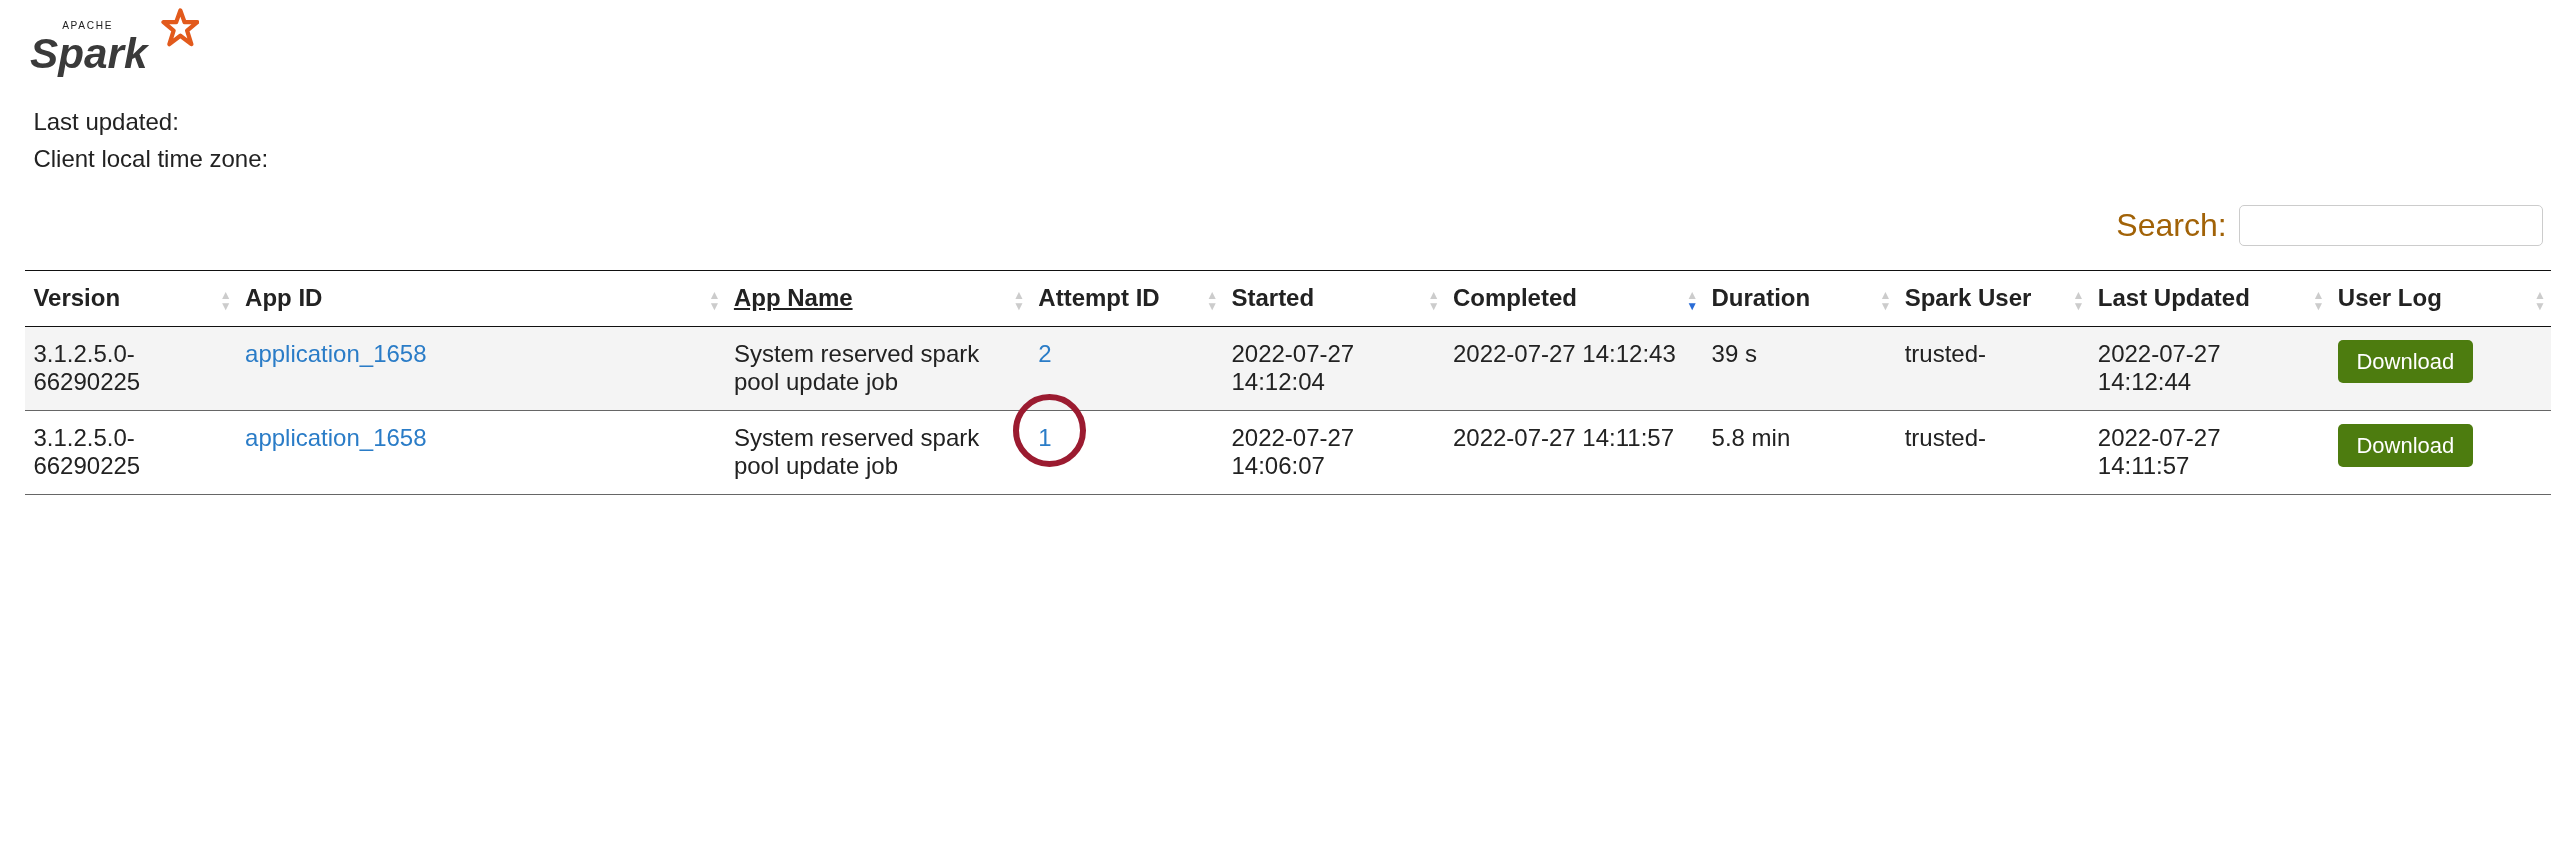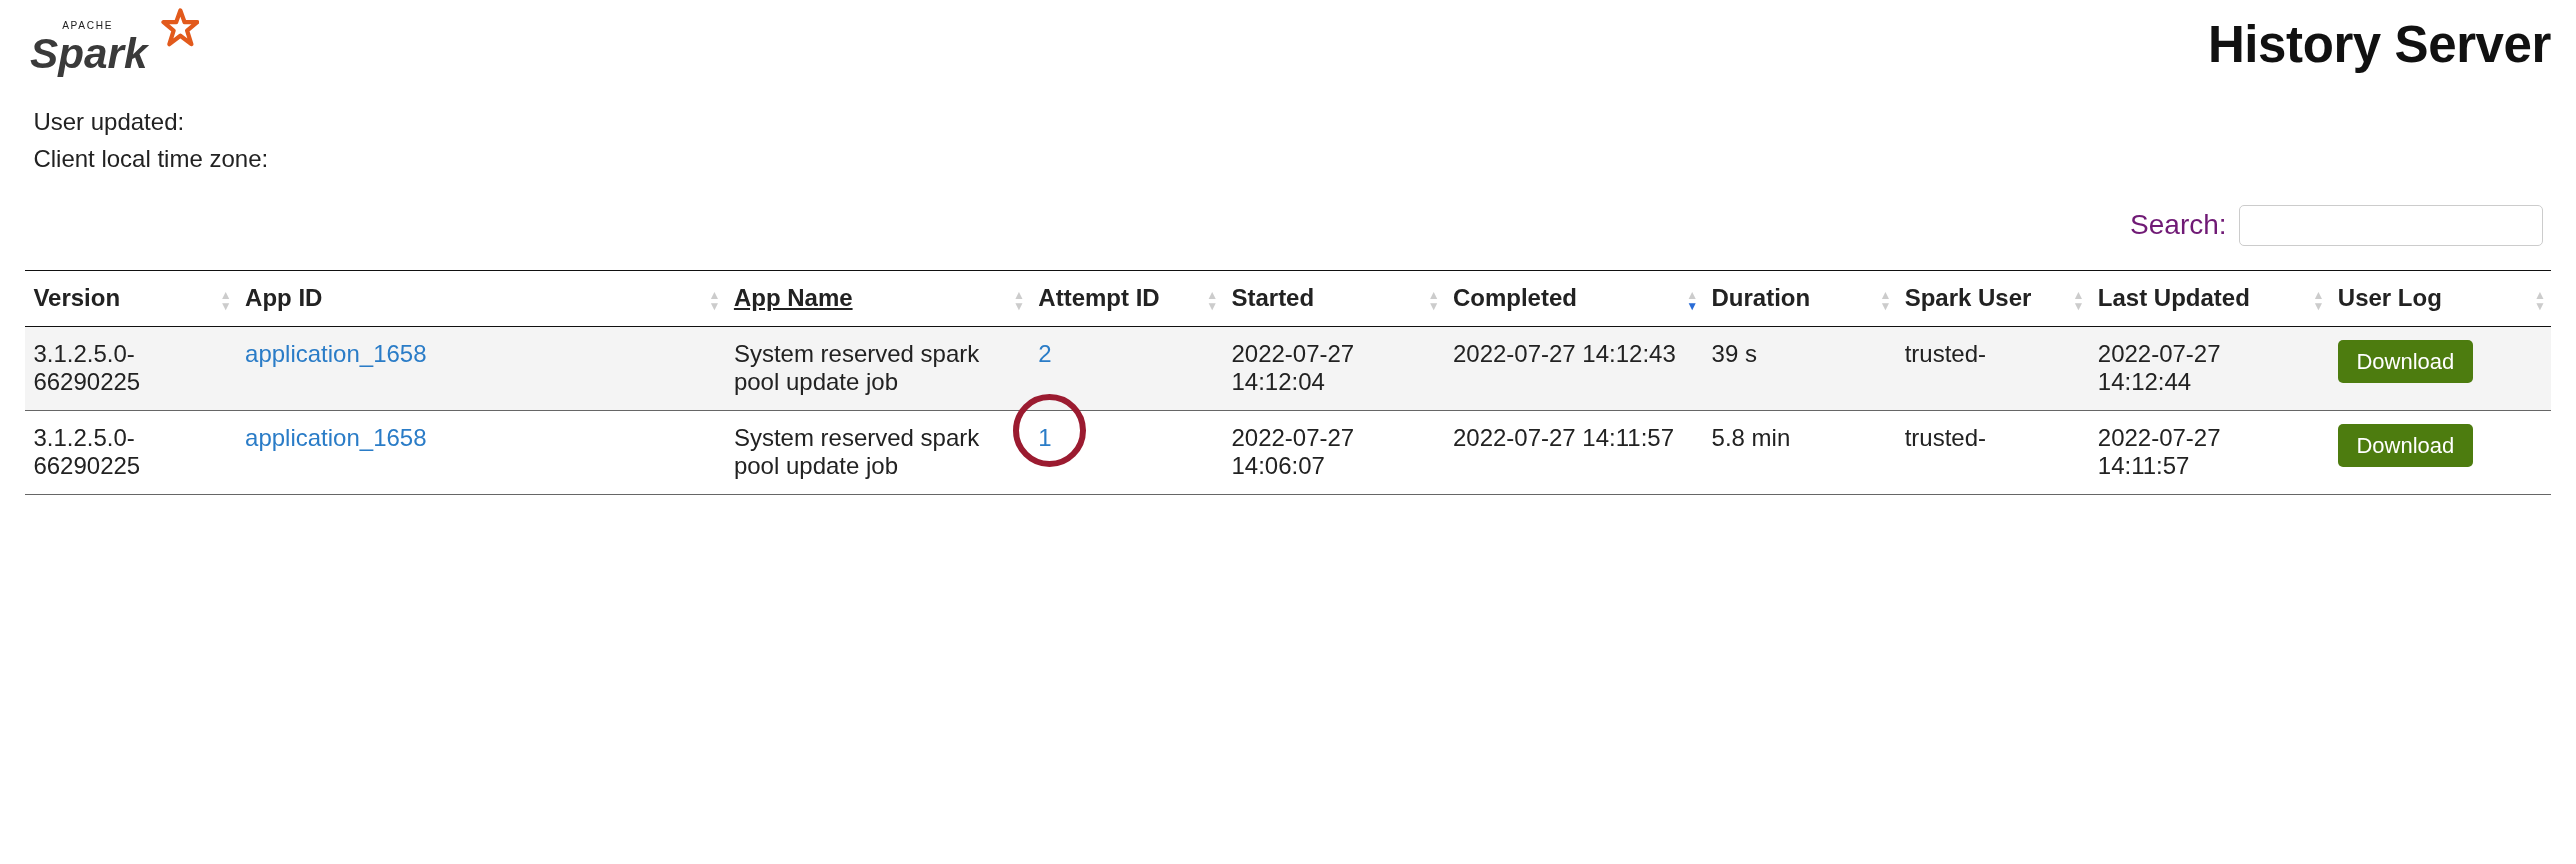--- a/index.html
+++ b/index.html
@@ -39,21 +39,21 @@
     color: #222;
     margin: 8.4px 0 8.4px 8.4px;
   }
   .search-bar {
     display: flex;
     justify-content: flex-end;
     align-items: center;
     gap: 12px;
     padding: 24px 8.4px 24px 0;
   }
-  .search-bar label { font-size: 28px; color: #701a75; }
+  .search-bar label { font-size: 32px; color: #a16207; }
   .search-bar input {
     width: 304px;
     height: 41px;
     font-size: 20px;
     border: 0.8px solid #ccc;
     border-radius: 5px;
     padding: 3.4px 8.4px;
   }
   table.app-table {
     width: 100%;
@@ -134,25 +134,24 @@
   <div class="header-row">
     <div class="logo">
       <svg viewBox="0 0 200 90" style="font-size:28px">
         <text x="38" y="26" font-family="Arial" font-size="12" fill="#222" letter-spacing="2">APACHE</text>
         <text x="0" y="72" font-family="Arial Black, Arial" font-size="50" font-weight="900" font-style="italic" fill="#3a3a3a">Spark</text>
         <g transform="translate(158,4)">
           <path d="M20 0 L25 14 L40 14 L28 24 L33 40 L20 30 L7 40 L12 24 L0 14 L15 14 Z" fill="none" stroke="#e25a1c" stroke-width="5" stroke-linejoin="round"></path>
         </g>
       </svg>
     </div>
-    <div class="page-title">History Server</div>
   </div>
 
   <div class="meta">
-    <span>User updated:</span>
+    <span>Last updated:</span>
     <span></span>
   </div>
   <div class="meta">
     <span>Client local time zone:</span>
     <span></span>
   </div>
 
   <div class="search-bar">
     <label>Search:</label>
     <input type="text" value="" style="">

